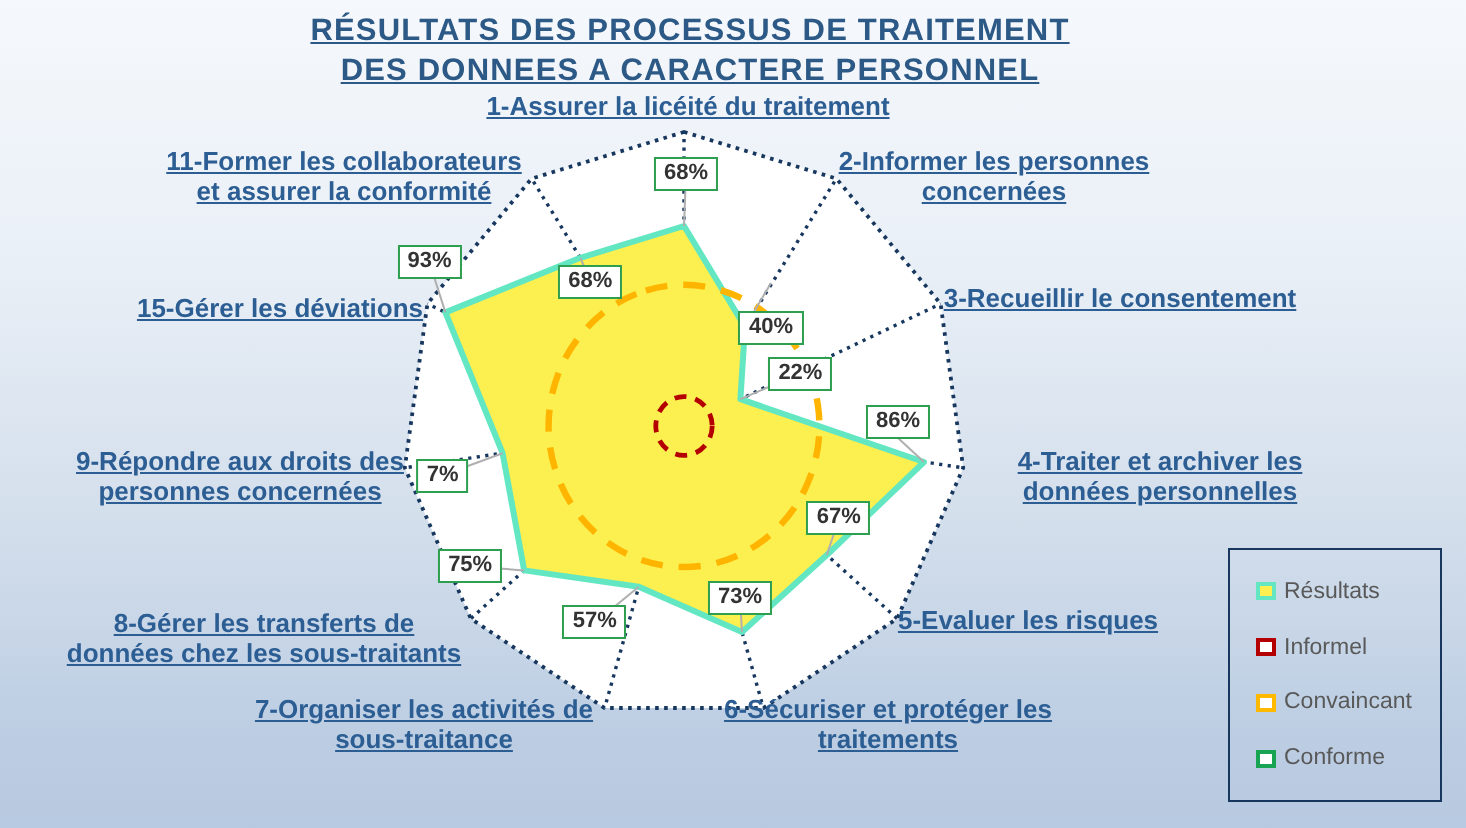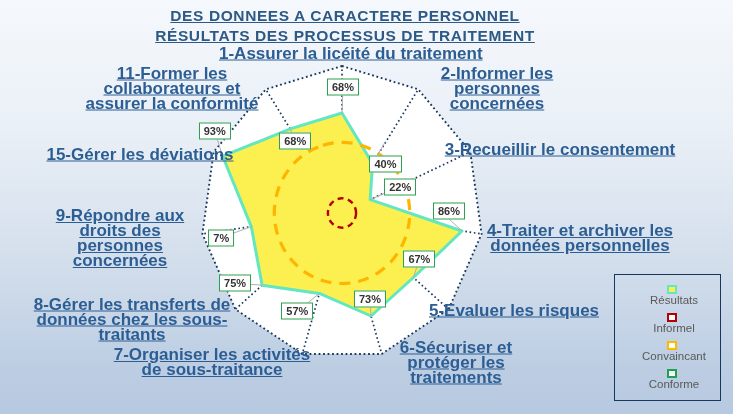--- a/index.html
+++ b/index.html
@@ -11,48 +11,48 @@
   #chart-stage{position:absolute;left:0;top:0;width:733px;height:414px;}
   #radar-svg{position:absolute;left:0;top:0;}
   .chart-title{
     position:absolute;left:345px;top:6px;transform:translateX(-50%);
     width:560px;text-align:center;color:#2C5985;font-weight:bold;
     font-size:15.5px;line-height:20px;letter-spacing:0.6px;
     text-decoration:underline;
   }
   .axis-label{
     position:absolute;transform:translate(-50%,-50%);
-    color:#2C5E94;font-weight:bold;font-size:17px;line-height:15px;
+    color:#2C5E94;font-weight:bold;font-size:13px;line-height:15px;
     text-align:center;text-decoration:underline;
   }
   .axis-nowrap{white-space:nowrap;}
   .ax1{left:344px;top:53px;width:250px;}
   .ax2{left:497px;top:88px;width:170px;}
   .ax3{left:560px;top:149px;}
   .ax4{left:580px;top:238px;width:195px;}
   .ax5{left:514px;top:310px;}
-  .ax6{left:456px;top:362px;width:175px;}
+  .ax6{left:444px;top:362px;width:175px;}
   .ax7{left:212px;top:362px;width:200px;}
   .ax8{left:132px;top:319px;width:200px;}
   .ax9{left:120px;top:238px;width:165px;}
   .ax10{left:140px;top:154px;}
   .ax11{left:172px;top:88px;width:190px;}
   .pct-label{
     position:absolute;transform:translate(-50%,-50%);
     background:#FFFFFF;border:1.6px solid #2E9E4F;
     color:#333333;font-weight:bold;font-size:11px;line-height:13px;
     padding:1px 4px;white-space:nowrap;
   }
   .legend-box{
     position:absolute;left:614px;top:274px;width:107px;height:127px;
     border:1.6px solid #17375E;box-sizing:border-box;
     display:flex;flex-direction:column;justify-content:space-around;
     padding:7px 0 7px 13px;
   }
-  .legend-item{display:flex;align-items:center;flex-direction:column;}
+  .legend-item{display:flex;align-items:center;}
   .legend-marker{width:6px;height:5px;margin-right:4px;flex:0 0 auto;}
   .m-resultats{background:#FBF04F;border:2px solid #63E6C2;}
   .m-informel{background:#FFFFFF;border:2px dashed #B40000;}
   .m-convaincant{background:#FFFFFF;border:2px dashed #FFB900;}
   .m-conforme{background:#FFFFFF;border:2px dashed #18A453;}
   .legend-label{color:#595959;font-size:11.5px;}
 </style>
 </head>
 <body>
 
@@ -82,22 +82,22 @@
       <line x1="413.4" y1="277.5" x2="419.4" y2="259.5" stroke="#AFAFAF" stroke-width="1"></line>
       <line x1="371.0" y1="316.0" x2="370.0" y2="299.0" stroke="#AFAFAF" stroke-width="1"></line>
       <line x1="319.4" y1="293.4" x2="297.4" y2="311.4" stroke="#AFAFAF" stroke-width="1"></line>
       <line x1="262.1" y1="285.2" x2="235.1" y2="283.2" stroke="#AFAFAF" stroke-width="1"></line>
       <line x1="251.3" y1="226.6" x2="221.3" y2="237.6" stroke="#AFAFAF" stroke-width="1"></line>
       <line x1="222.7" y1="156.2" x2="214.7" y2="131.2" stroke="#AFAFAF" stroke-width="1"></line>
       <line x1="290.2" y1="128.9" x2="295.2" y2="140.9" stroke="#AFAFAF" stroke-width="1"></line>
     </svg>
 
   <div class="chart-title">
+    <div>RÉSULTATS DES PROCESSUS DE TRAITEMENT</div>
     <div>DES DONNEES A CARACTERE PERSONNEL</div>
-    <div>RÉSULTATS DES PROCESSUS DE TRAITEMENT</div>
   </div>
 
   <div class="axis-label ax1  axis-nowrap">1-Assurer la licéité du traitement</div>
   <div class="axis-label ax2">2-Informer les personnes concernées</div>
   <div class="axis-label ax3  axis-nowrap">3-Recueillir le consentement</div>
   <div class="axis-label ax4">4-Traiter et archiver les données personnelles</div>
   <div class="axis-label ax5  axis-nowrap">5-Evaluer les risques</div>
   <div class="axis-label ax6">6-Sécuriser et protéger les traitements</div>
   <div class="axis-label ax7">7-Organiser les activités de sous-traitance</div>
   <div class="axis-label ax8">8-Gérer les transferts de données chez les sous-traitants</div>

